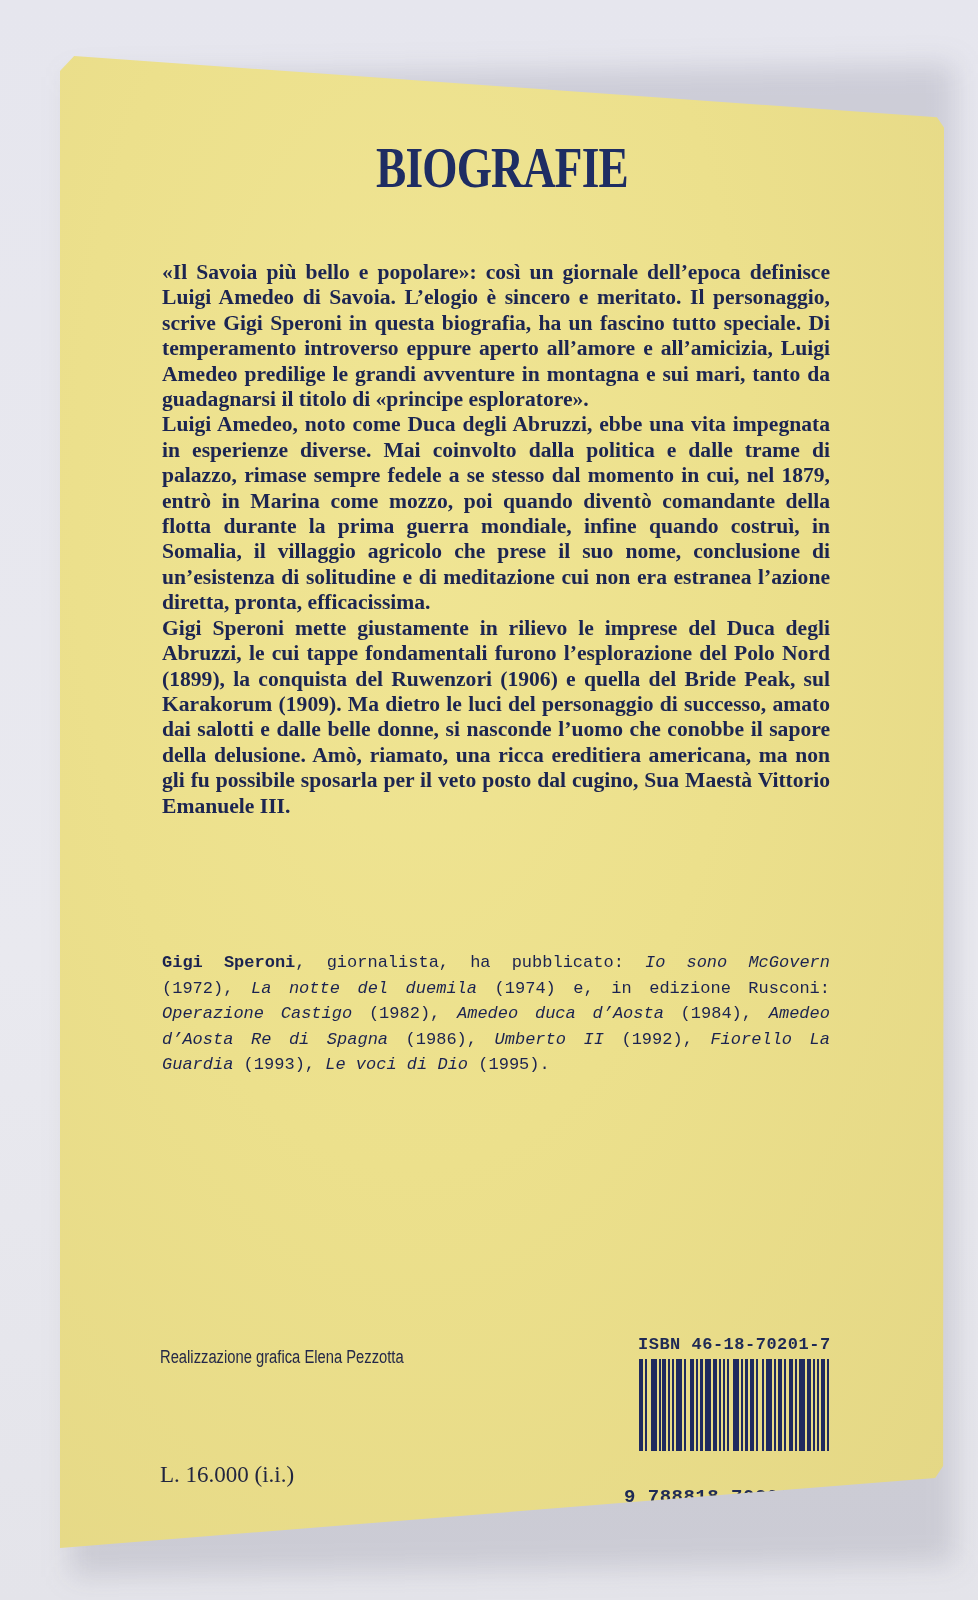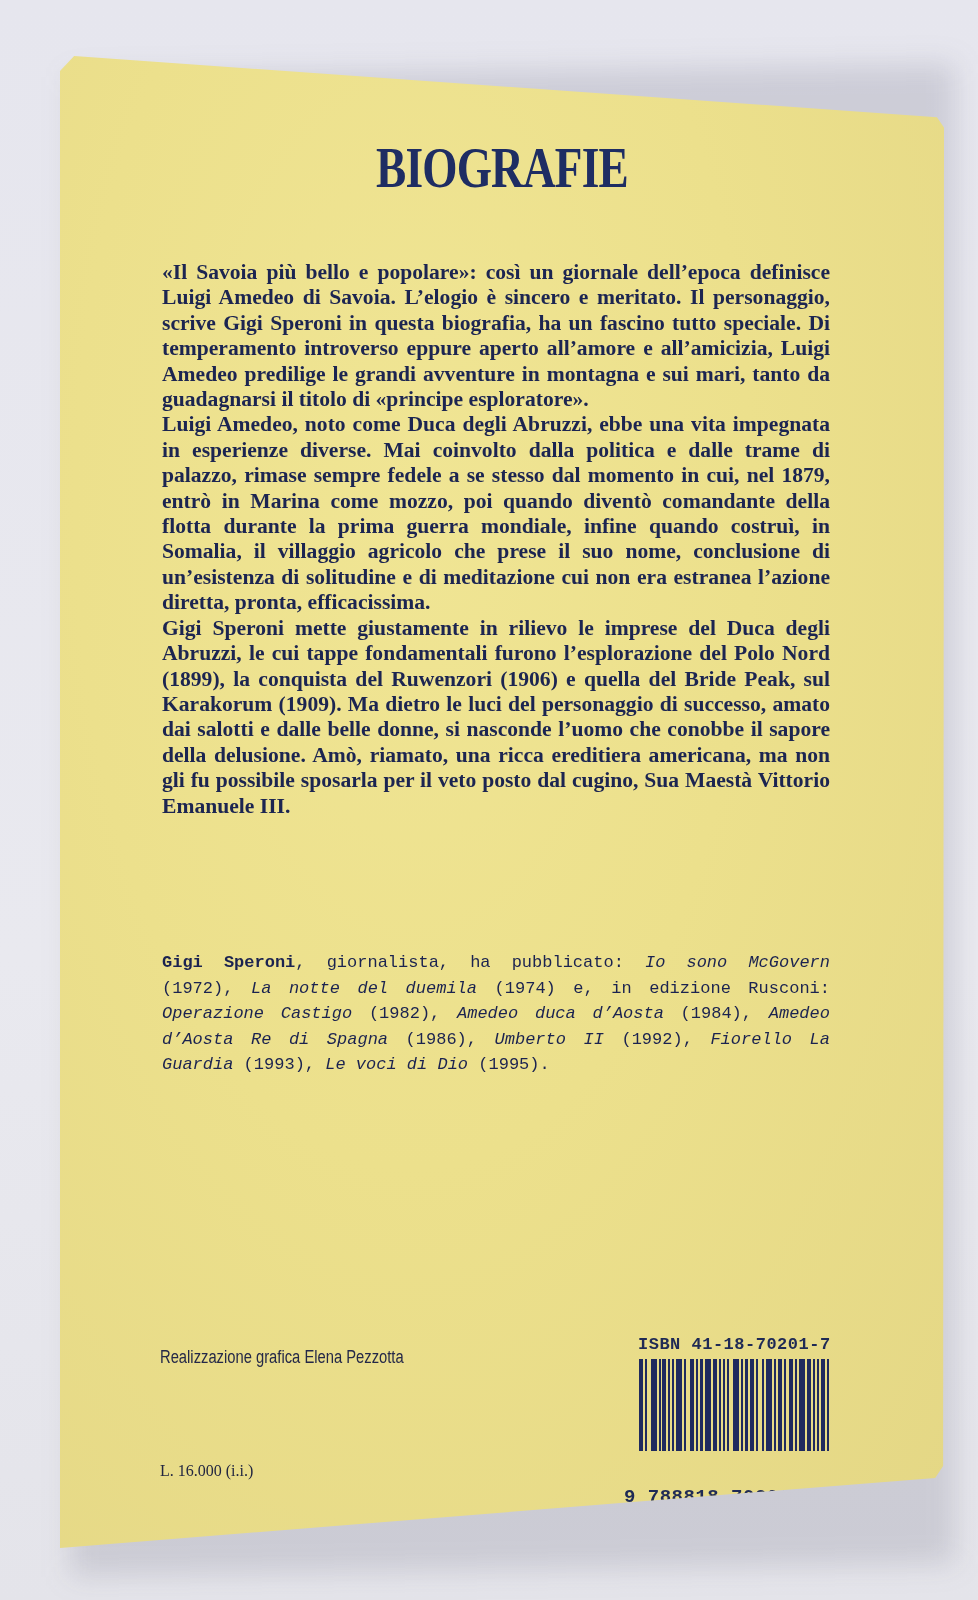--- a/index.html
+++ b/index.html
@@ -40,21 +40,21 @@
     }
     .bio b { font-weight: 700; }
     .bio i { font-style: italic; }
     .credit {
       position: absolute; left: 100px; top: 1291px;
       font-family: "Liberation Sans", sans-serif; font-size: 18px; color: #242848;
       transform: scaleX(0.82); transform-origin: 0 50%;
     }
     .price {
       position: absolute; left: 100px; top: 1406px;
-      font-family: "Liberation Serif", serif; font-size: 16px; color: #222640;
+      font-family: "Liberation Serif", serif; font-size: 23px; color: #222640;
     }
     .isbn {
       position: absolute; left: 578px; top: 1279px;
       font-family: "Liberation Mono", monospace; font-weight: 700; font-size: 17px;
       color: #1f2a55; letter-spacing: 0.5px;
     }
     .barcode {
       position: absolute; left: 579px; top: 1303px; width: 192px; height: 92px;
       display: flex; align-items: stretch;
     }
@@ -79,21 +79,21 @@
     <p>Gigi Speroni mette giustamente in rilievo le imprese del Duca degli Abruzzi, le cui tappe fondamentali furono l’esplorazione del Polo Nord (1899), la conquista del Ruwenzori (1906) e quella del Bride Peak, sul Karakorum (1909). Ma dietro le luci del personaggio di successo, amato dai salotti e dalle belle donne, si nasconde l’uomo che conobbe il sapore della delusione. Amò, riamato, una ricca ereditiera americana, ma non gli fu possibile sposarla per il veto posto dal cugino, Sua Maestà Vittorio Emanuele III.</p>
   </div>
 
   <div class="bio">
     <b>Gigi Speroni</b><span>, giornalista, ha pubblicato: </span><span id="works"><i>Io sono McGovern</i><span> (1972), </span><i>La notte del duemila</i><span> (1974) e, in edizione Rusconi: </span><i>Operazione Castigo</i><span> (1982), </span><i>Amedeo duca d’Aosta</i><span> (1984), </span><i>Amedeo d’Aosta Re di Spagna</i><span> (1986), </span><i>Umberto II</i><span> (1992), </span><i>Fiorello La Guardia</i><span> (1993), </span><i>Le voci di Dio</i><span> (1995).</span></span>
   </div>
 
   <div class="credit">Realizzazione grafica Elena Pezzotta</div>
   <div class="price">L. 16.000 (i.i.)</div>
 
-  <div class="isbn">ISBN 41-18-70201-7</div>
+  <div class="isbn">ISBN 46-18-70201-7</div>
   <div class="barcode" id="barcode">
       <span style="width: 2.04082%; background: rgb(31, 42, 94);"></span>
       <span style="width: 1.02041%; background: transparent;"></span>
       <span style="width: 1.02041%; background: rgb(31, 42, 94);"></span>
       <span style="width: 2.04082%; background: transparent;"></span>
       <span style="width: 3.06122%; background: rgb(31, 42, 94);"></span>
       <span style="width: 1.02041%; background: transparent;"></span>
       <span style="width: 1.02041%; background: rgb(31, 42, 94);"></span>
       <span style="width: 1.02041%; background: transparent;"></span>
       <span style="width: 2.04082%; background: rgb(31, 42, 94);"></span>

